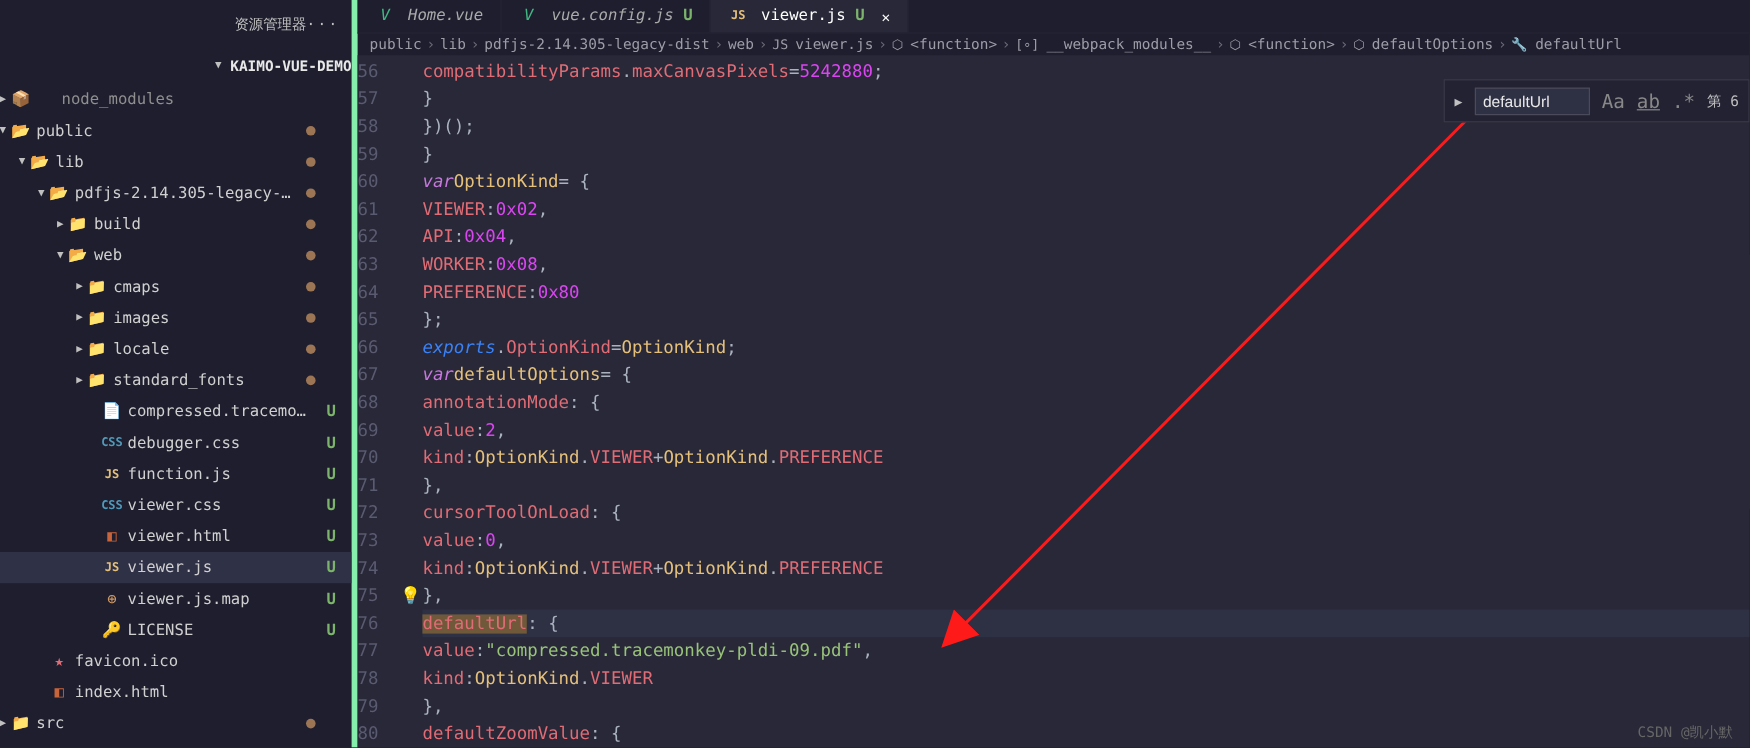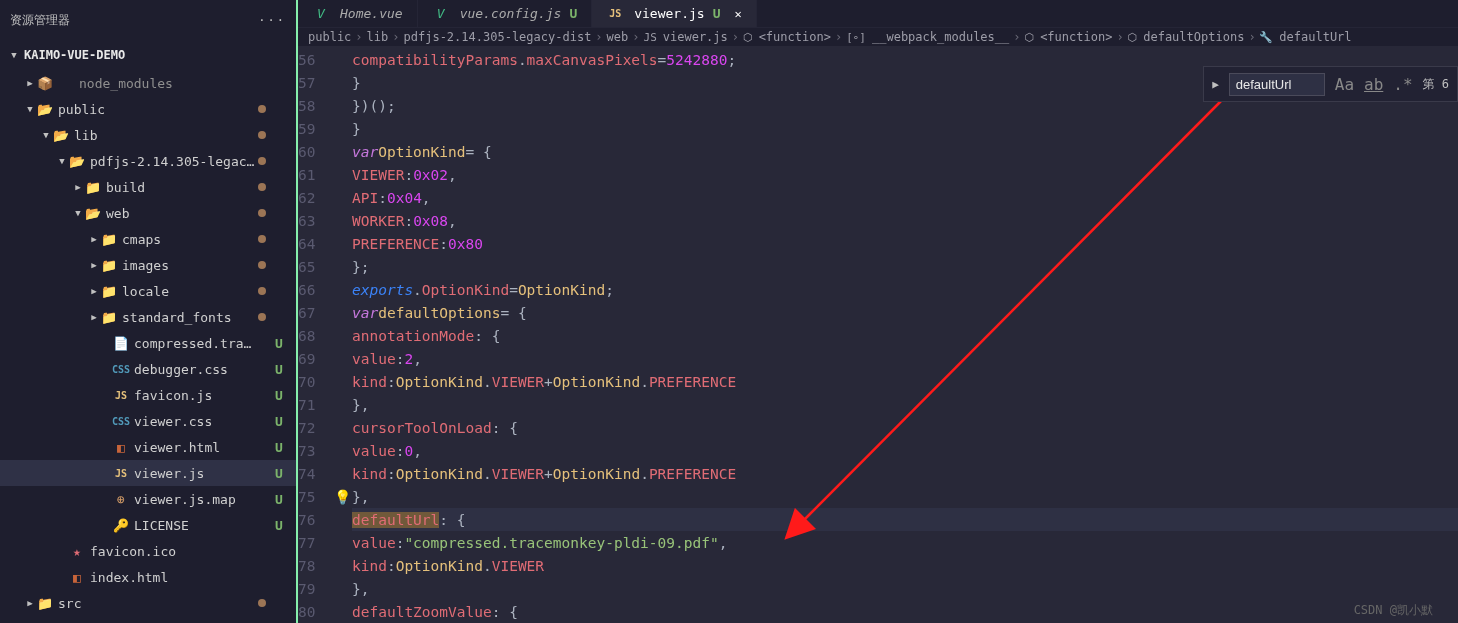--- a/index.html
+++ b/index.html
@@ -1,17 +1,17 @@
 <!DOCTYPE html>
 <html><head>
 <meta charset="utf-8">
 <style>
 * { margin: 0; padding: 0; box-sizing: border-box; }
 body { font-family: "Segoe UI", Consolas, monospace; font-size: 13px; background: #1e1e2e; color: #d4d4d4; width: 1458px; height: 623px; overflow: hidden; display: flex; position: relative; }
-.sidebar { width: 298px; background: #1e1e2e; border-right: 2px solid #86efac; display: flex; flex-direction: column; }
+.sidebar { width: 298px; background: #1e1e2e; border-right: 5px solid #86efac; display: flex; flex-direction: column; align-items: flex-end; }
 .sb-header { height: 40px; display: flex; align-items: center; justify-content: space-between; padding: 0 10px; color: #c0c0c0; font-size: 12px; }
 .sb-header .more { color: #c0c0c0; letter-spacing: 2px; cursor: pointer; }
 .project { height: 30px; display: flex; align-items: center; padding-left: 8px; font-weight: bold; color: #e8e8e8; font-size: 12px; gap: 4px; }
 .tree { flex: 1; overflow: hidden; font-size: 13px; }
 .row { height: 26px; display: flex; align-items: center; padding-right: 10px; cursor: pointer; white-space: nowrap; overflow: hidden; }
 .row.active { background: #2f3146; }
 .chev { width: 12px; font-size: 9px; display: inline-flex; justify-content: center; color: #c0c0c0; }
 .icon { width: 18px; text-align: center; margin-right: 4px; flex-shrink: 0; }
 .fname { flex: 1; overflow: hidden; text-overflow: ellipsis; color: #d0d0d0; }
 .dim { color: #8f8f8f; margin-left: 21px; }
@@ -49,21 +49,21 @@
 .exp { color: #3b82f6; font-style: italic; }
 
 .search-panel { position: absolute; right: 0; top: 66px; height: 36px; background: #222233; border: 1px solid #3a3a4a; display: flex; align-items: center; padding: 0 8px; gap: 10px; z-index: 50; }
 .search-panel .toggle { color: #c0c0c0; cursor: pointer; font-size: 11px; }
 .search-panel input { background: #2e3044; border: 1px solid #4a4a5a; color: #e8e8e8; padding: 3px 6px; width: 96px; font-size: 13px; }
 .search-panel .opt { color: #888; cursor: pointer; font-size: 16px; }
 .search-panel .count { color: #c0c0c0; font-size: 12px; }
 
 .bulb { position: absolute; color: #e5c07b; font-size: 14px; left: -18px; }
 .arrow { position: absolute; top: 66px; left: 298px; width: 1160px; height: 557px; pointer-events: none; z-index: 40; }
-.watermark { position: absolute; right: 25px; bottom: 4px; color: #666; font-size: 12px; }
+.watermark { position: absolute; right: 14px; bottom: 4px; color: #666; font-size: 12px; }
 
 
 .i-folder { color: #e3b256; }
 .i-vue { color: #41b883; }
 .i-js { color: #e5c07b; font-weight: bold; font-size: 10px; }
 .i-css { color: #519aba; font-weight: bold; font-size: 10px; }
 .i-html { color: #c7643a; }
 .i-map { color: #d19a66; }
 .i-ico { color: #e06c75; }
 .i-txt { color: #9d9da8; }
@@ -161,21 +161,21 @@
       <div class="row" style="padding-left: 100px;">
         <span class="chev"></span>
         <span class="icon i-css">CSS</span>
         <span class="fname ">debugger.css</span>
         <span class="dot hidden"></span>
         <span class="status-u ">U</span>
       </div>
       <div class="row" style="padding-left: 100px;">
         <span class="chev"></span>
         <span class="icon i-js">JS</span>
-        <span class="fname ">favicon.js</span>
+        <span class="fname ">function.js</span>
         <span class="dot hidden"></span>
         <span class="status-u ">U</span>
       </div>
       <div class="row" style="padding-left: 100px;">
         <span class="chev"></span>
         <span class="icon i-css">CSS</span>
         <span class="fname ">viewer.css</span>
         <span class="dot hidden"></span>
         <span class="status-u ">U</span>
       </div>

